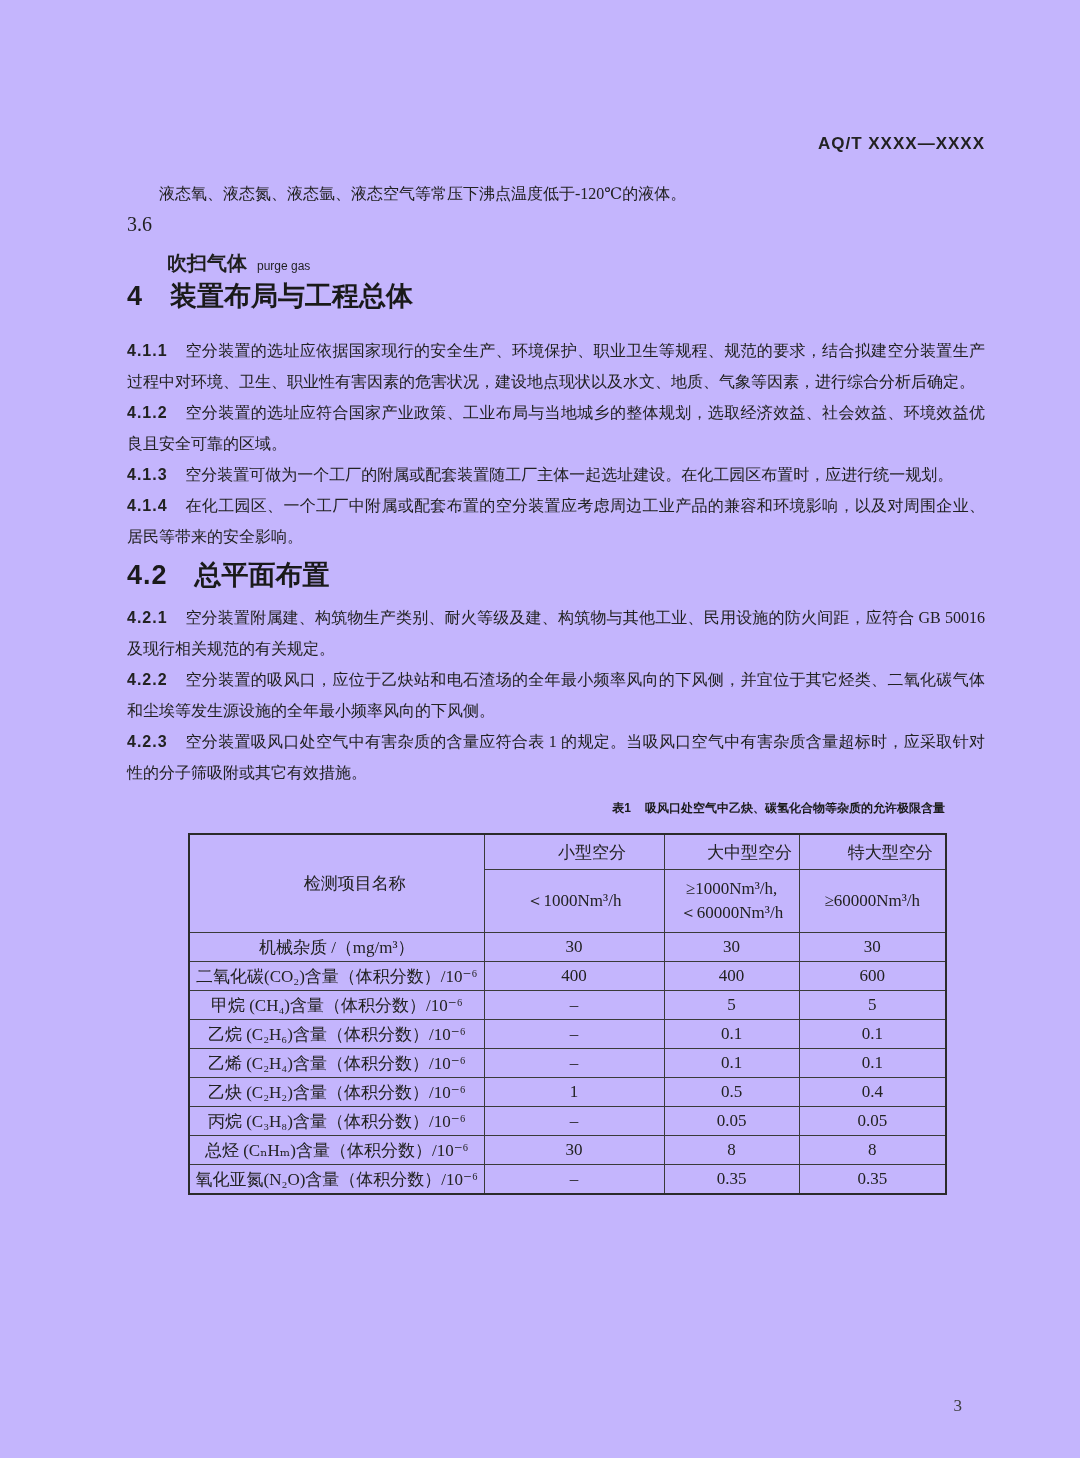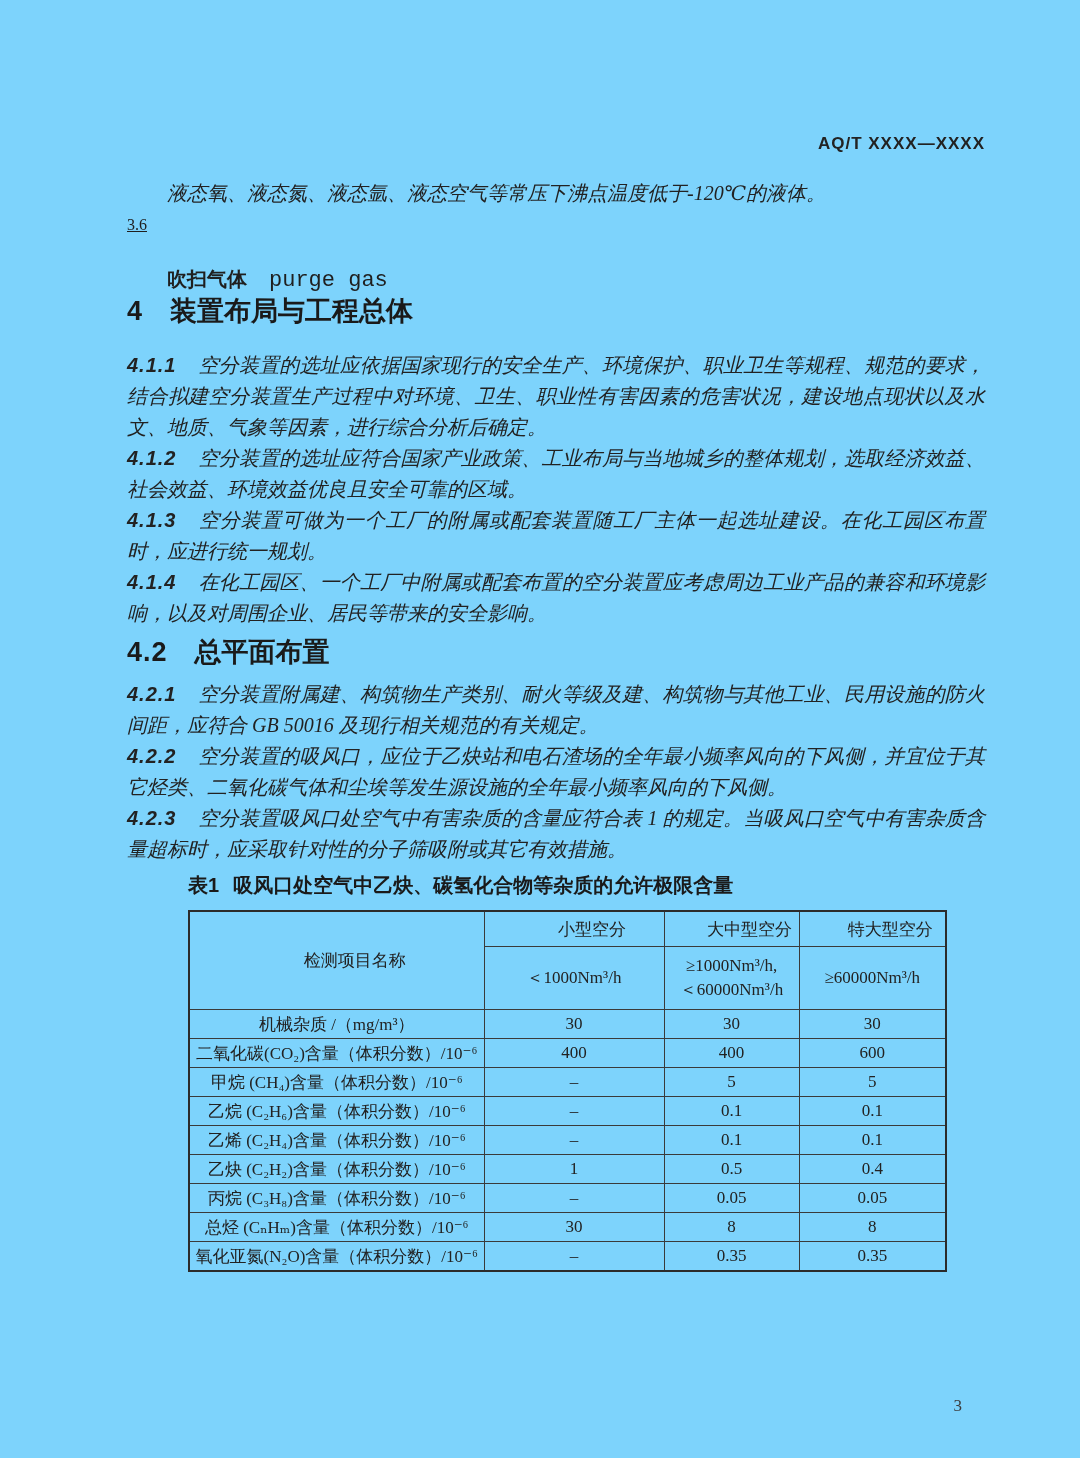--- a/index.html
+++ b/index.html
@@ -1,65 +1,64 @@
 <!DOCTYPE html>
 <html lang="zh"><head>
 <meta charset="utf-8">
 <style>
   html,body{margin:0;padding:0;background:#e8e8e8;}
   .page{
     position:relative;
     width:1080px;height:1458px;
     margin:0 auto;
-    background:#7dd3fc;
+    background:#c4b5fd;
     box-sizing:border-box;
     padding:133px 95px 0 127px;
     color:#1f1f1f;
     font-family:"Liberation Serif","DejaVu Serif",serif;
     overflow:hidden;
   }
   .doc-code{
     text-align:right;
     font-family:"Liberation Sans","DejaVu Sans",sans-serif;
     font-weight:bold;
     font-size:17px;line-height:22px;
     letter-spacing:1px;
     margin-bottom:23px;
     color:#222;
   }
   p{margin:0;}
   .body-text{
-    font-size:20px;line-height:31px;
+    font-size:16px;line-height:31px;
     text-align:justify;
     color:#222;
-    font-style:italic;
   }
   .indent{text-indent:2em;}
   .clause-num{
     font-family:"Liberation Sans","DejaVu Sans",sans-serif;
     font-weight:600;
     margin-right:1.1em;
     letter-spacing:1px;
   }
   .heading{
     font-family:"Liberation Sans","DejaVu Sans",sans-serif;
     font-weight:bold;
     font-size:27px;line-height:31px;
     color:#1a1a1a;
   }
   .heading .h-num{margin-right:1em;letter-spacing:1px;}
   .term-line{font-size:20px;line-height:30px;margin-left:2em;}
   .term-cn{font-family:"Liberation Sans","DejaVu Sans",sans-serif;font-weight:bold;}
-  .term-en{font-family:Liberation Mono, monospace;font-size:22px;margin-left:22px;}
-  .spacer-36{height:31px;font-size:16px;line-height:31px;margin-bottom:24px;text-decoration:underline;}
+  .term-en{font-family:Liberation Sans, sans-serif;font-size:12px;margin-left:10px;}
+  .spacer-36{height:31px;font-size:20px;line-height:31px;margin-bottom:8px;}
   .tbl-caption{
     width:757px;margin-left:61px;margin-top:9px;margin-bottom:14px;
-    text-align:left;
-    font-family:"Liberation Sans","DejaVu Sans",sans-serif;
-    font-weight:bold;font-size:20px;line-height:22px;color:#1a1a1a;
+    text-align:right;
+    font-family:"Liberation Sans","DejaVu Sans",sans-serif;
+    font-weight:bold;font-size:12px;line-height:22px;color:#1a1a1a;
   }
   .tbl-caption .cap-label{margin-right:14px;}
   table.limits{
     width:757px;margin-left:61px;
     border-collapse:collapse;
     table-layout:fixed;
     font-size:17px;color:#222;
   }
   table.limits th, table.limits td{
     border:1px solid #3a3a3a;

